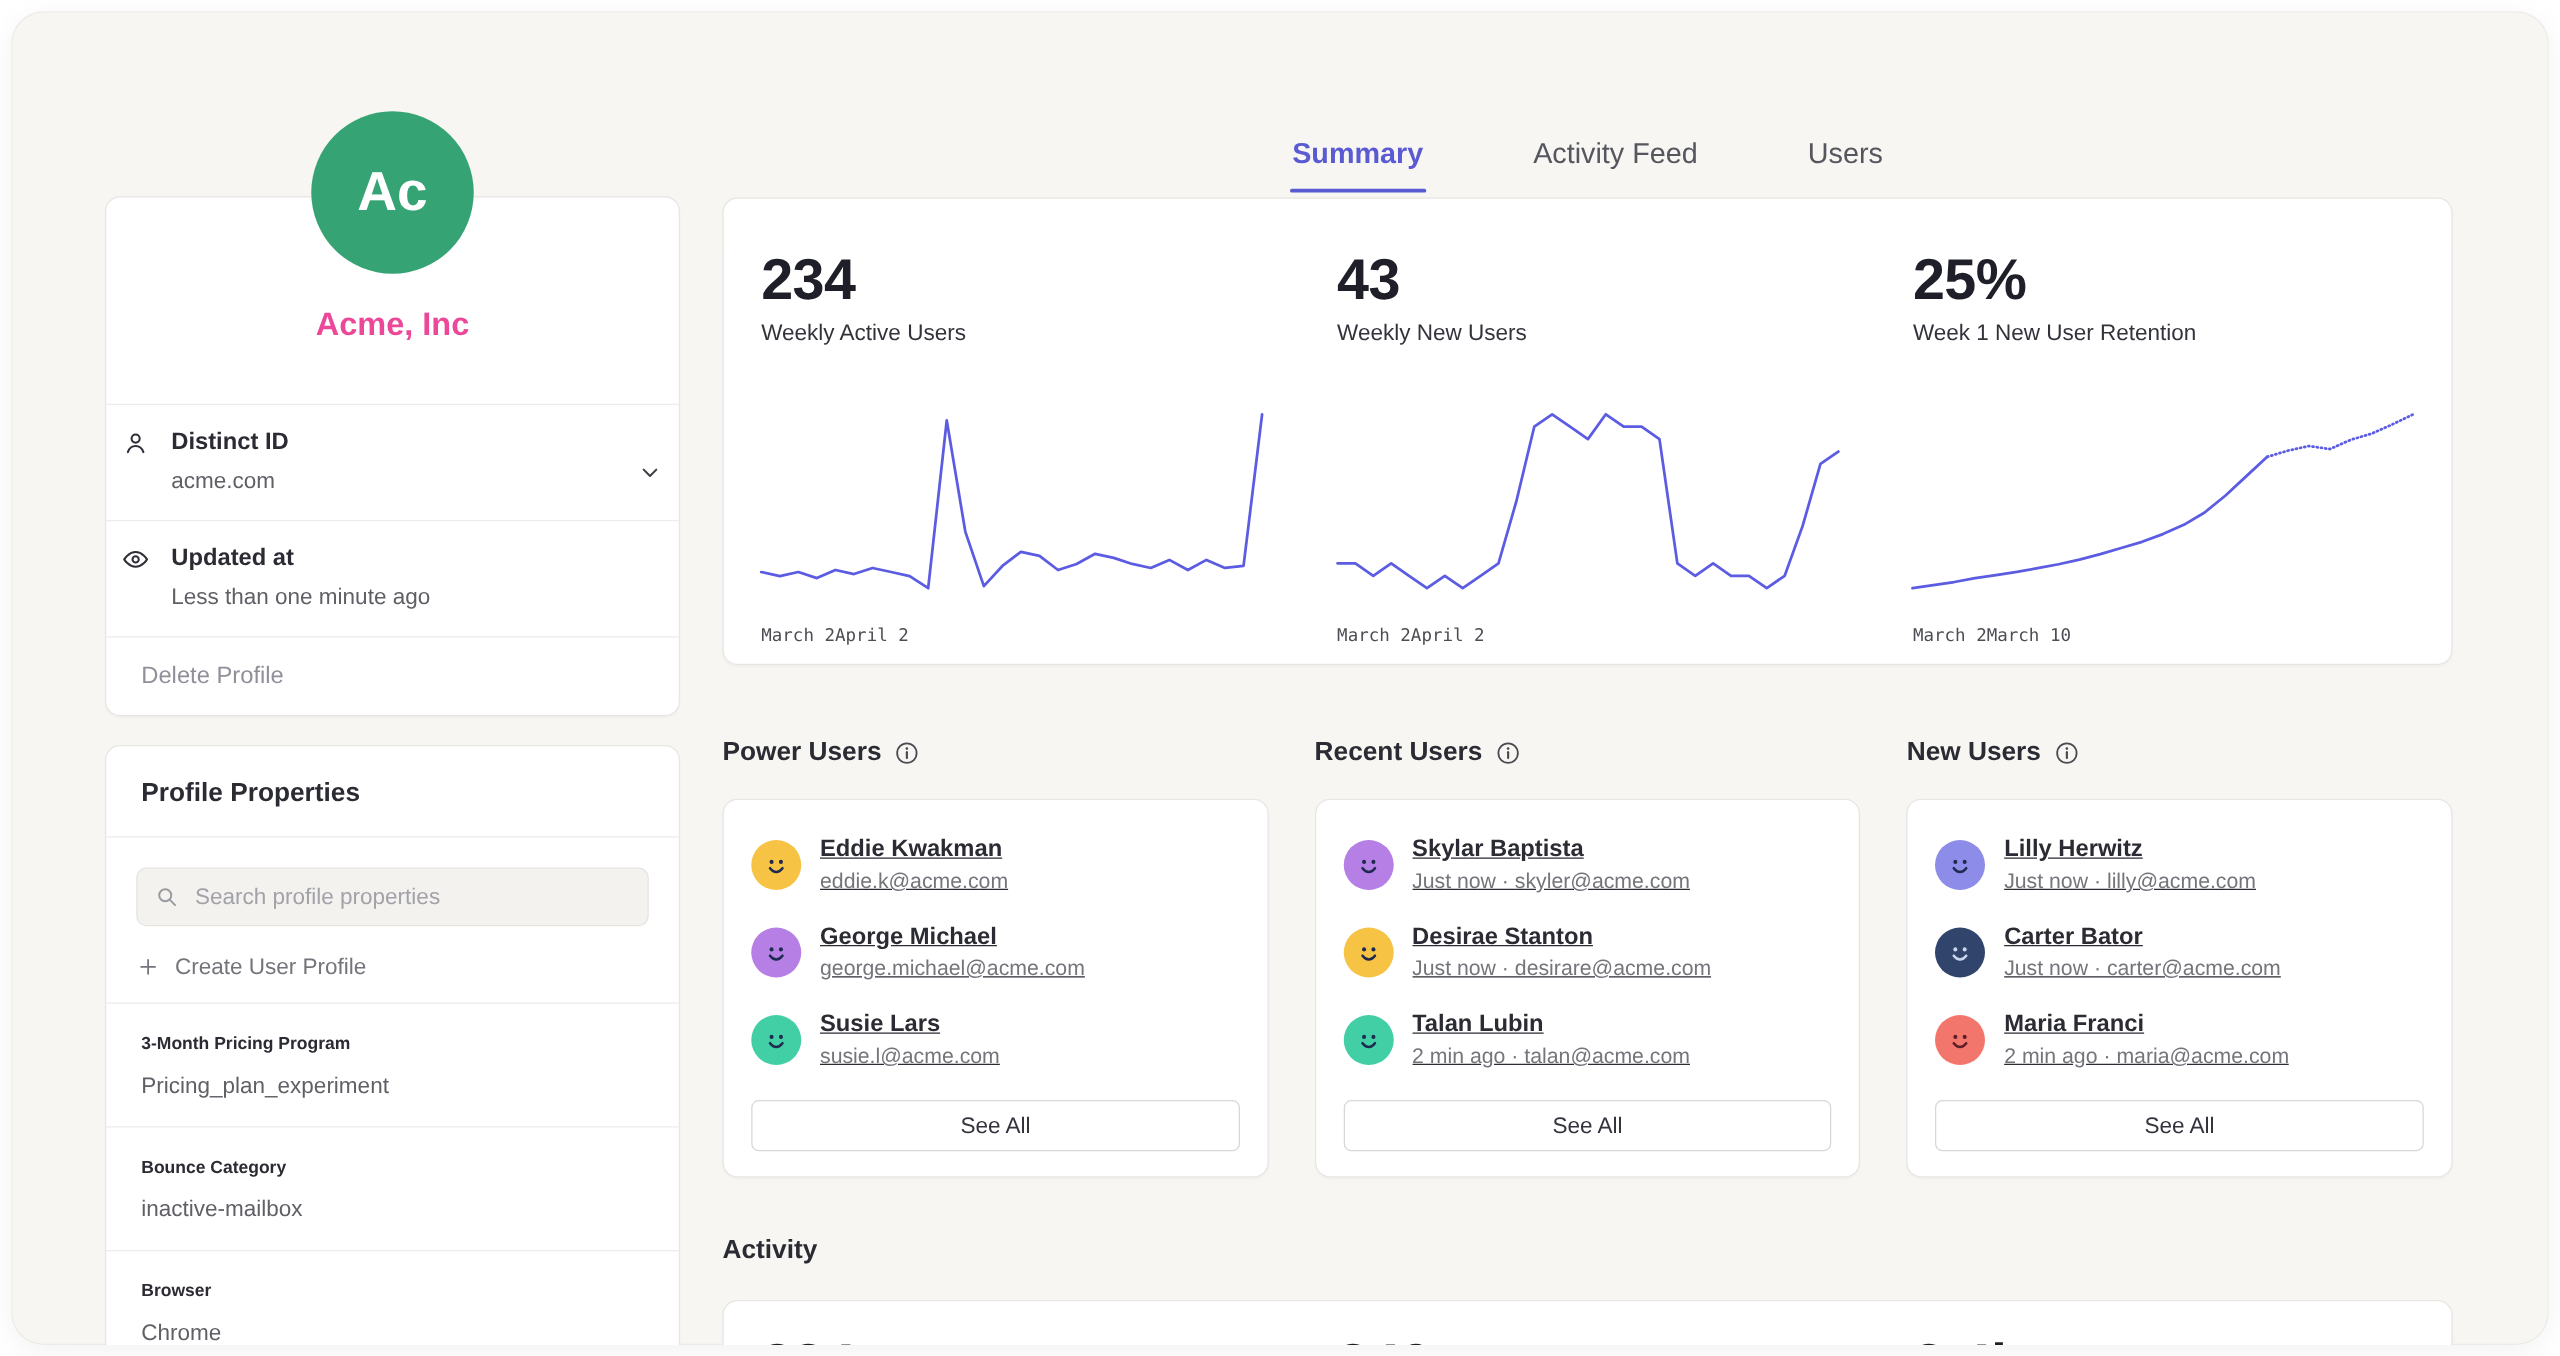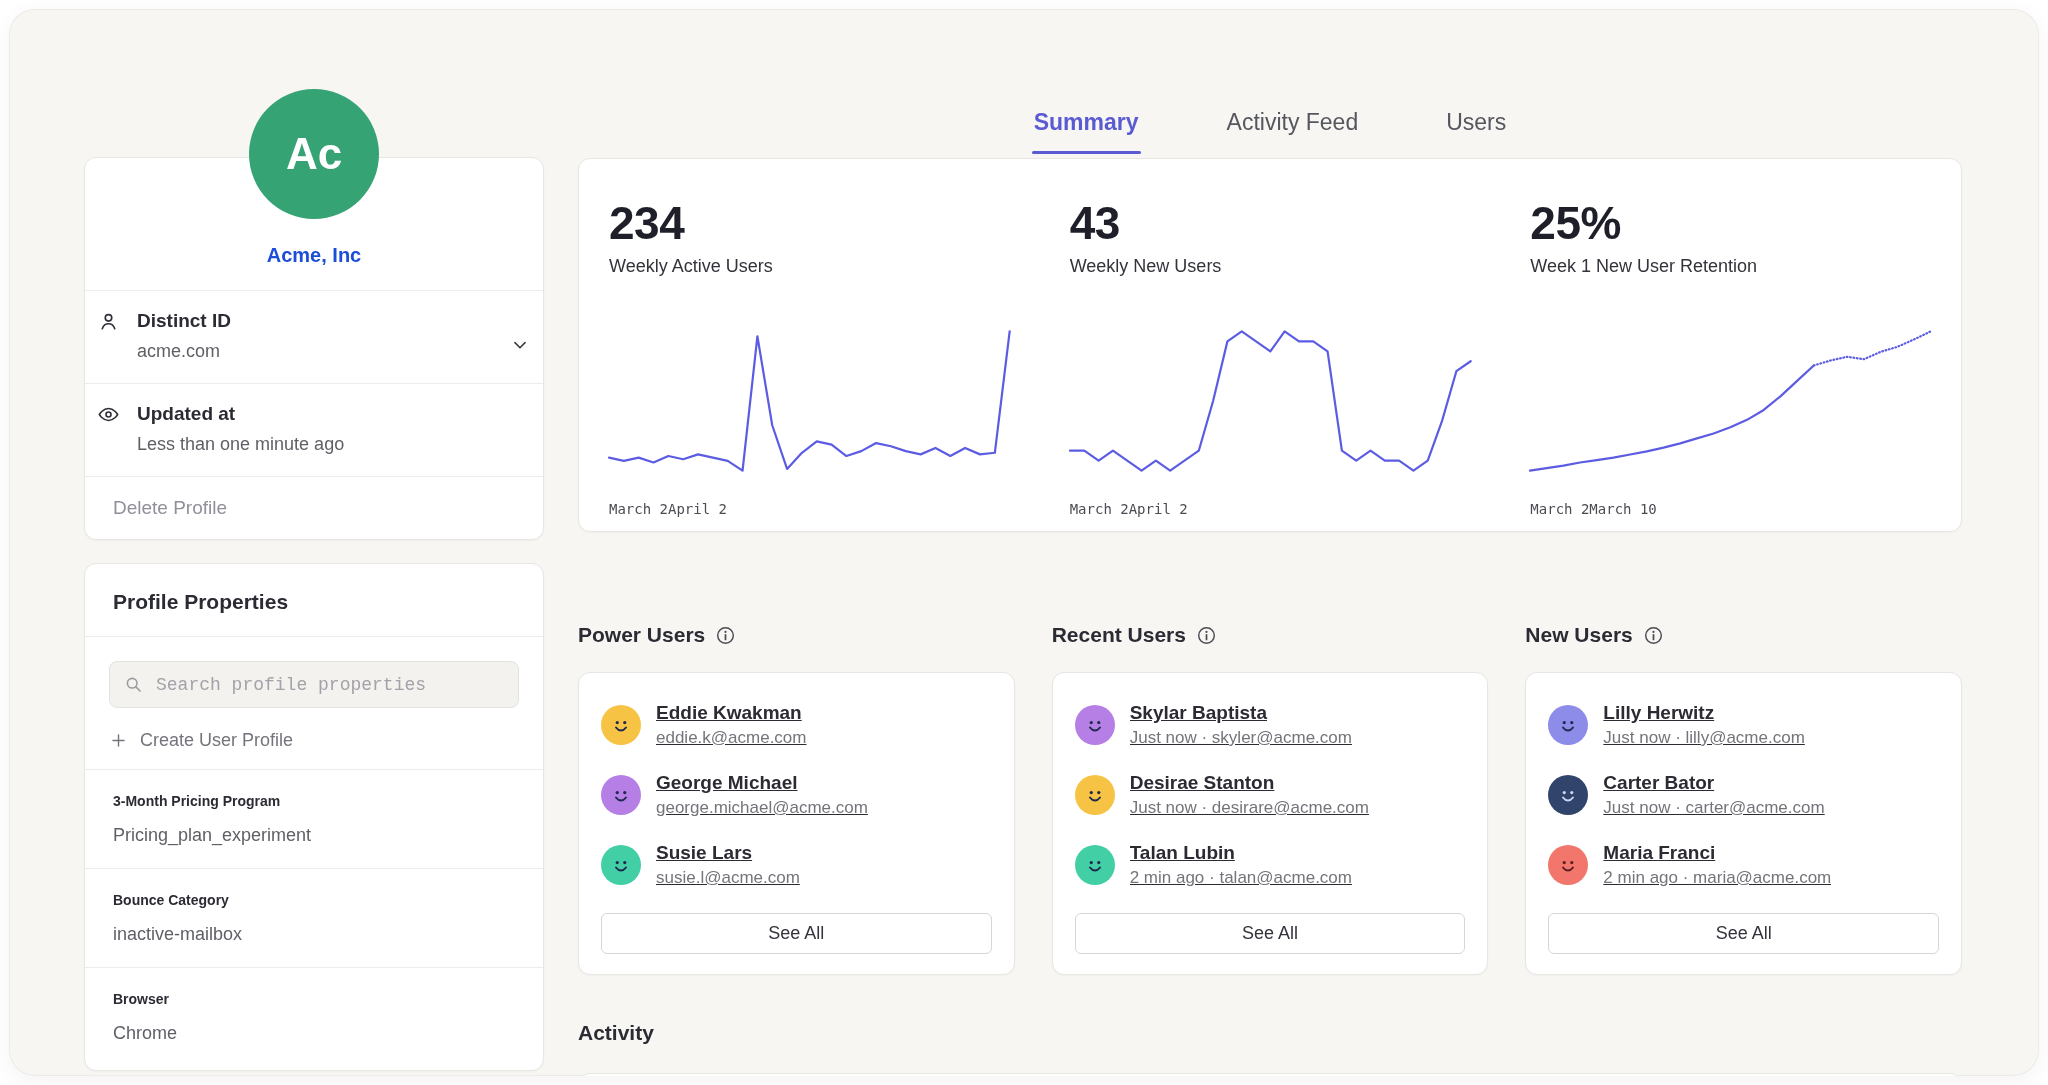--- a/index.html
+++ b/index.html
@@ -11,38 +11,38 @@
   .card { background:#fff; border:1px solid #e8e6e3; border-radius:12px;
     box-shadow:0 1px 2px rgba(20,20,30,.03); }
   .divider { height:1px; background:#ececea; }
 
   
   .left { position:absolute; left:75px; top:80px; width:460px; }
   .avatar-big { width:130px; height:130px; border-radius:50%; margin:0 auto -62px;
     position:relative; z-index:2; display:flex; align-items:center; justify-content:center;
     color:#fff; font-size:44px; font-weight:700; }
   .identity-card { position:relative; }
-  .company-name { padding-top:86px; text-align:center; font-size:20px; font-weight:600;
-    color:#1d4ed8; margin-bottom:23px; }
+  .company-name { padding-top:86px; text-align:center; font-size:26px; font-weight:600;
+    color:#ec4899; margin-bottom:48px; }
   .field-row { display:flex; align-items:flex-start; padding:17px 12px 18px; }
   .row-icon { width:23px; height:23px; color:#2f2f38; flex:none; margin-top:2px; }
   .field-text { margin-left:17px; }
   .field-label { font-size:19px; font-weight:600; color:#2b2b33; line-height:26px; }
   .field-value { font-size:18px; color:#5f5f66; line-height:28px; margin-top:3px; }
   .chev { width:22px; height:22px; color:#3e3e46; margin-left:auto; margin-top:26px; cursor:pointer; }
   .delete-row { height:62px; display:flex; align-items:center; padding:0 28px;
     font-size:19px; color:#90909a; cursor:pointer; }
 
   .props-card { margin-top:23px; padding-bottom:4px; }
   .props-title { font-size:21px; font-weight:600; padding:26px 28px 22px; }
   .search-wrap { position:relative; margin:24px 24px 0; }
   .mag { position:absolute; left:14px; top:13px; width:21px; height:21px; color:#9a9aa1; }
   .search-input { width:100%; height:47px; background:#f3f2ef; border:1px solid #e5e3e0;
     border-radius:8px; padding:0 14px 0 46px; font-size:18px; color:#2b2b33;
-    font-family:Liberation Mono, monospace; outline:none; }
+    font-family:Liberation Sans, sans-serif; outline:none; }
   .search-input::placeholder { color:#a2a2a8; }
   .create-row { display:flex; align-items:center; gap:12px; margin:22px 24px 18px;
     color:#74747c; font-size:18px; font-weight:500; cursor:pointer; }
   .plus { width:19px; height:19px; color:#74747c; }
   .prop-row { padding:18px 28px 20px; cursor:pointer; }
   .prop-name { font-size:14px; font-weight:600; line-height:26px; color:#2b2b33; }
   .prop-value { font-size:18px; line-height:26px; color:#5f5f66; margin-top:8px; }
 
   
   .main { position:absolute; left:569px; top:96px; width:1384px; }
@@ -55,21 +55,21 @@
   .stats-card { height:374px; display:flex; }
   .stat { flex:1; padding:40px 30px 0; min-width:0; }
   .stat-number { font-size:46px; font-weight:700; line-height:48px; color:#1f1f29;
     letter-spacing:-.5px; }
   .stat-label { font-size:18px; font-weight:500; color:#33333b; margin-top:8px; line-height:22px; }
   .spark { display:block; width:100%; height:148px; margin-top:50px; overflow:visible; }
   .axis { display:flex; justify-content:flex-start; margin-top:26px; padding-right:44px;
     font-family:"DejaVu Sans Mono", monospace; font-size:14px; color:#4c4c54; }
   .stat:last-child .axis { padding-right:22px; }
 
-  .ucols { display:flex; gap:37px; margin-top:89px; }
+  .ucols { display:flex; gap:37px; margin-top:56px; }
   .ucol { flex:1; display:flex; flex-direction:column; min-width:0; }
   .ucol-header { display:flex; align-items:center; gap:11px; height:28px; }
   .ucol-title { font-size:21px; font-weight:600; color:#2b2b33; }
   .info { width:19px; height:19px; color:#4a4a52; cursor:pointer; flex:none; }
   .ucard { margin-top:23px; height:303px; padding:28px 22px 20px; display:flex;
     flex-direction:column; }
   .urow { display:flex; align-items:center; margin-bottom:23px; cursor:pointer; }
   .uavatar { width:40px; height:40px; border-radius:50%; flex:none; display:flex;
     align-items:center; justify-content:center; }
   .face { width:30px; height:30px; }

